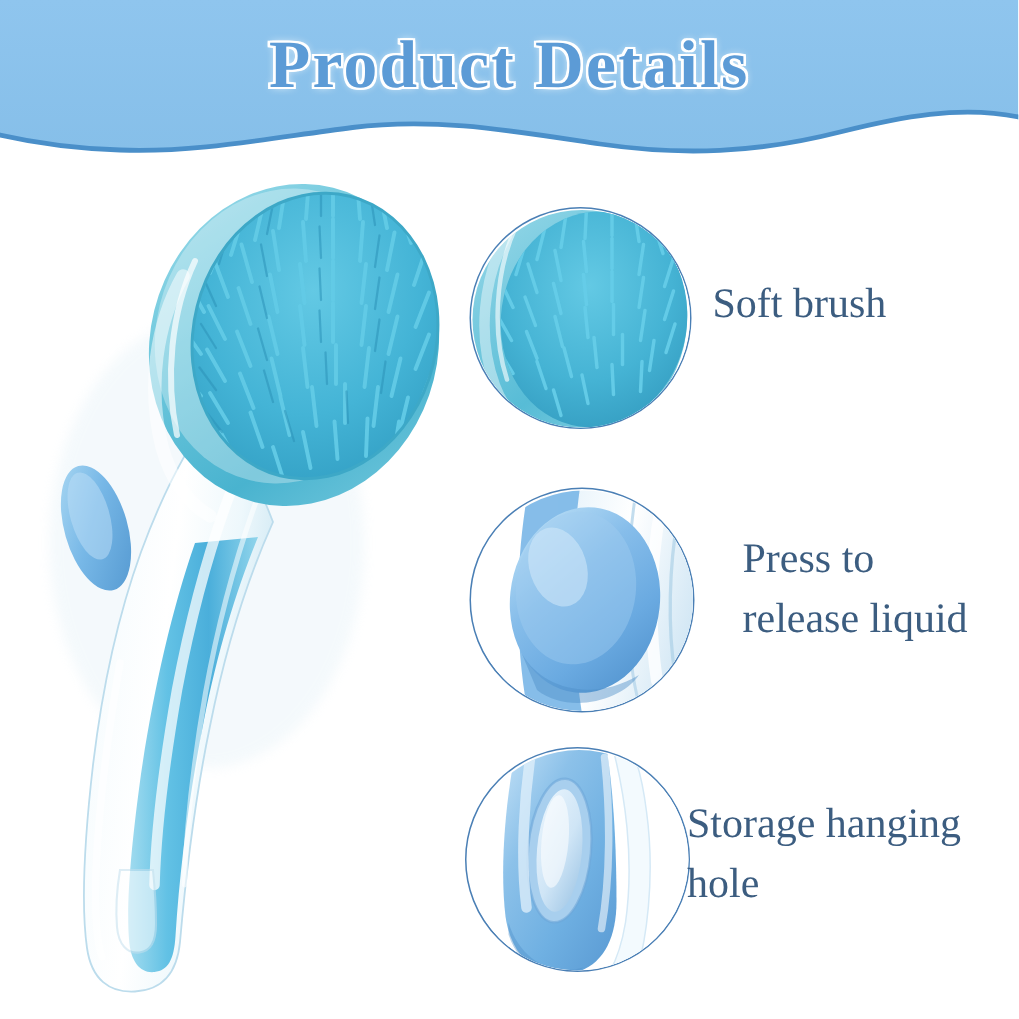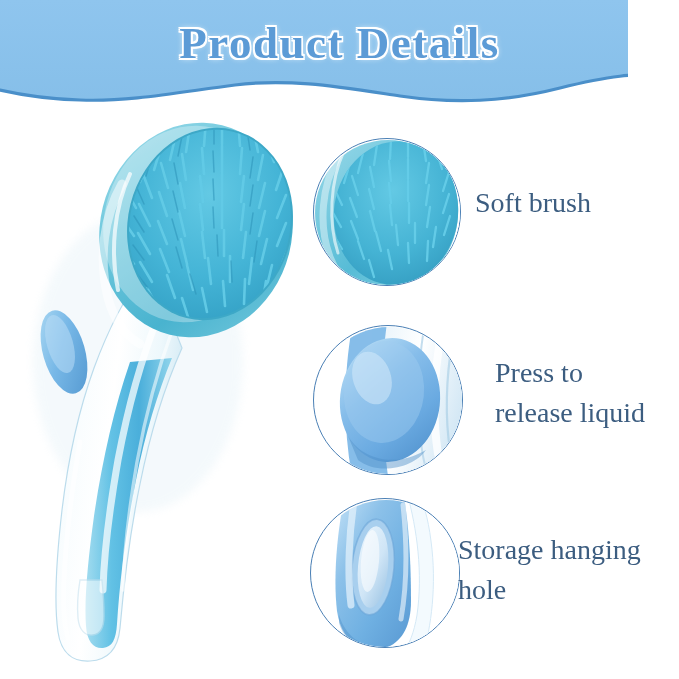--- a/index.html
+++ b/index.html
@@ -5,21 +5,21 @@
   html,body{margin:0;padding:0;}
   body{
     width:679px;height:679px;
     background:#ffffff;
     font-family:"Liberation Serif", serif;
     overflow:hidden;
   }
   #page{position:relative;width:679px;height:679px;background:#fff;overflow:hidden;}
 
   
-  .banner{position:absolute;left:0;top:0;width:628px;height:118px;overflow:hidden;}
+  .banner{position:absolute;left:0;top:0;width:679px;height:118px;overflow:hidden;}
   .banner svg{position:absolute;left:0;top:0;}
   .banner-title{
     position:absolute;left:0;top:17px;width:679px;text-align:center;
     font-family:"Liberation Serif", serif;
     font-size:45px;font-weight:700;letter-spacing:1.5px;
     color:#5c9bd6;
     text-shadow:
       -1.6px -1.6px 0 #ffffff,  1.6px -1.6px 0 #ffffff,
       -1.6px  1.6px 0 #ffffff,  1.6px  1.6px 0 #ffffff,
       -1.6px 0 0 #ffffff, 1.6px 0 0 #ffffff,

